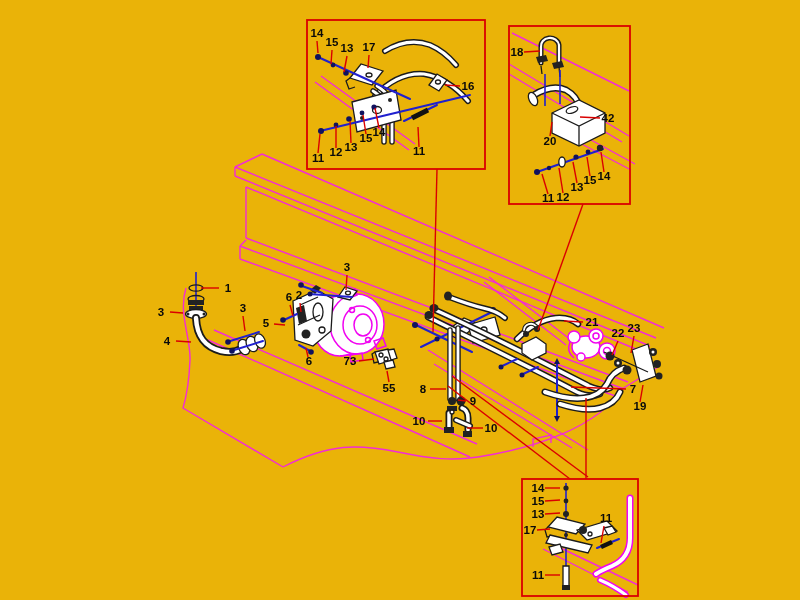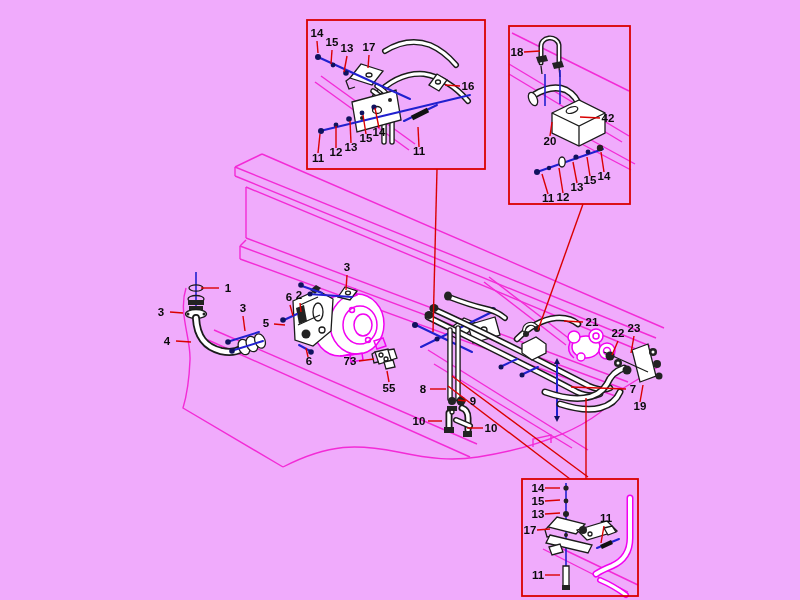--- a/index.html
+++ b/index.html
@@ -1,16 +1,16 @@
 <!DOCTYPE html>
 <html><head>
 <meta charset="utf-8">
 <style>
   html,body{margin:0;padding:0;background:#ffffff;width:800px;height:600px;overflow:hidden;}
-  #stage{position:relative;width:800px;height:600px;background:#f0abfc;font-family:"Liberation Sans",sans-serif;}
+  #stage{position:relative;width:800px;height:600px;background:#eab308;font-family:"Liberation Sans",sans-serif;}
   svg{display:block;}
   .mg{stroke:#f32bd6;fill:none;stroke-width:1.4;}
   .mg2{stroke:#f103f1;fill:#fff;stroke-width:1.5;}
   .mg2n{stroke:#f103f1;fill:none;stroke-width:1.5;}
   .bk{stroke:#1b1b1b;fill:none;stroke-width:1.3;}
   .bkf{stroke:#1b1b1b;fill:#ffffff;stroke-width:1.3;}
   .bkd{stroke:none;fill:#222;}
   .pipe-o{stroke:#1b1b1b;fill:none;stroke-linecap:round;}
   .pipe-i{stroke:#ffffff;fill:none;stroke-linecap:round;}
   .mgpipe-o{stroke:#f103f1;fill:none;stroke-linecap:round;}

